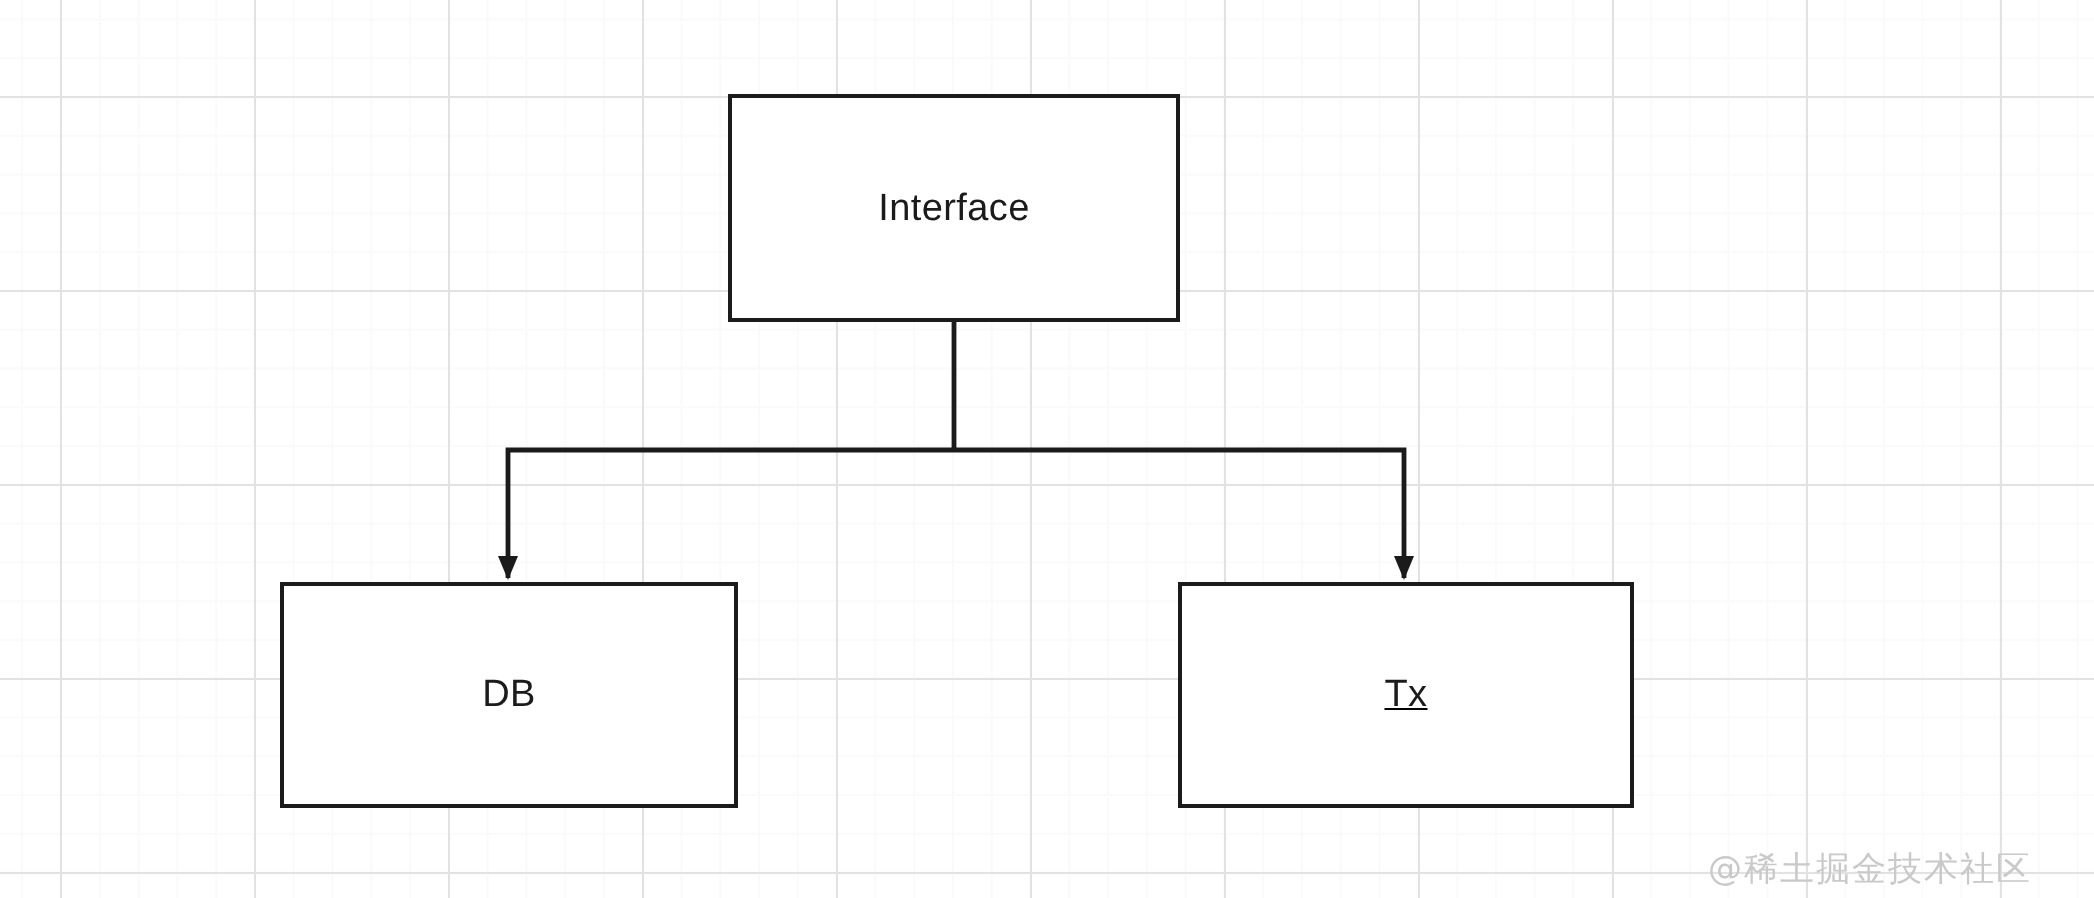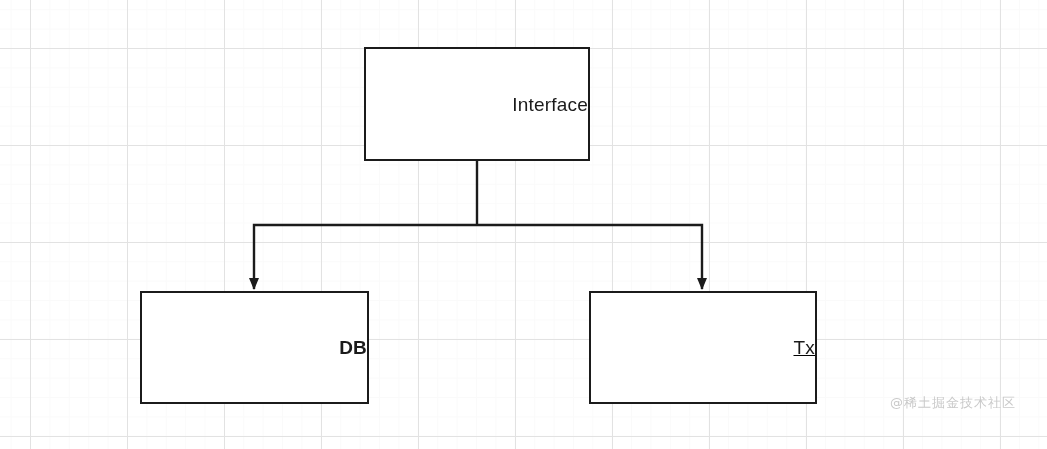--- a/index.html
+++ b/index.html
@@ -32,47 +32,47 @@
       30px 48px,
       30px 48px;
   }
   .node {
     position: absolute;
     box-sizing: border-box;
     border: 2px solid #1b1b1b;
     background: #ffffff;
     display: flex;
     align-items: center;
-    justify-content: flex-end;
+    justify-content: center;
   }
   .node-label {
     font-family: "Liberation Sans", sans-serif;
     font-size: 19px;
     line-height: 1;
     color: #1b1b1b;
     letter-spacing: 0.2px;
     white-space: nowrap;
   }
   #node-interface { left: 364px; top: 47px;  width: 226px; height: 114px; }
-  #node-db        { left: 140px; top: 291px; width: 229px; height: 113px; font-weight: bold; }
+  #node-db        { left: 140px; top: 291px; width: 229px; height: 113px; }
   #node-tx        { left: 589px; top: 291px; width: 228px; height: 113px; text-decoration: underline; }
 
   #connector-layer {
     position: absolute;
     left: 0; top: 0;
     width: 1047px;
     height: 449px;
     pointer-events: none;
   }
   .watermark {
     position: absolute;
     right: 31px;
-    top: 394px;
+    top: 424px;
     font-family: "DejaVu Sans", sans-serif;
-    font-size: 13px;
+    font-size: 17px;
     line-height: 1.4;
     color: #c9c9c9;
     letter-spacing: 1px;
     white-space: nowrap;
     user-select: none;
   }
 </style>
 </head>
 <body>
 

